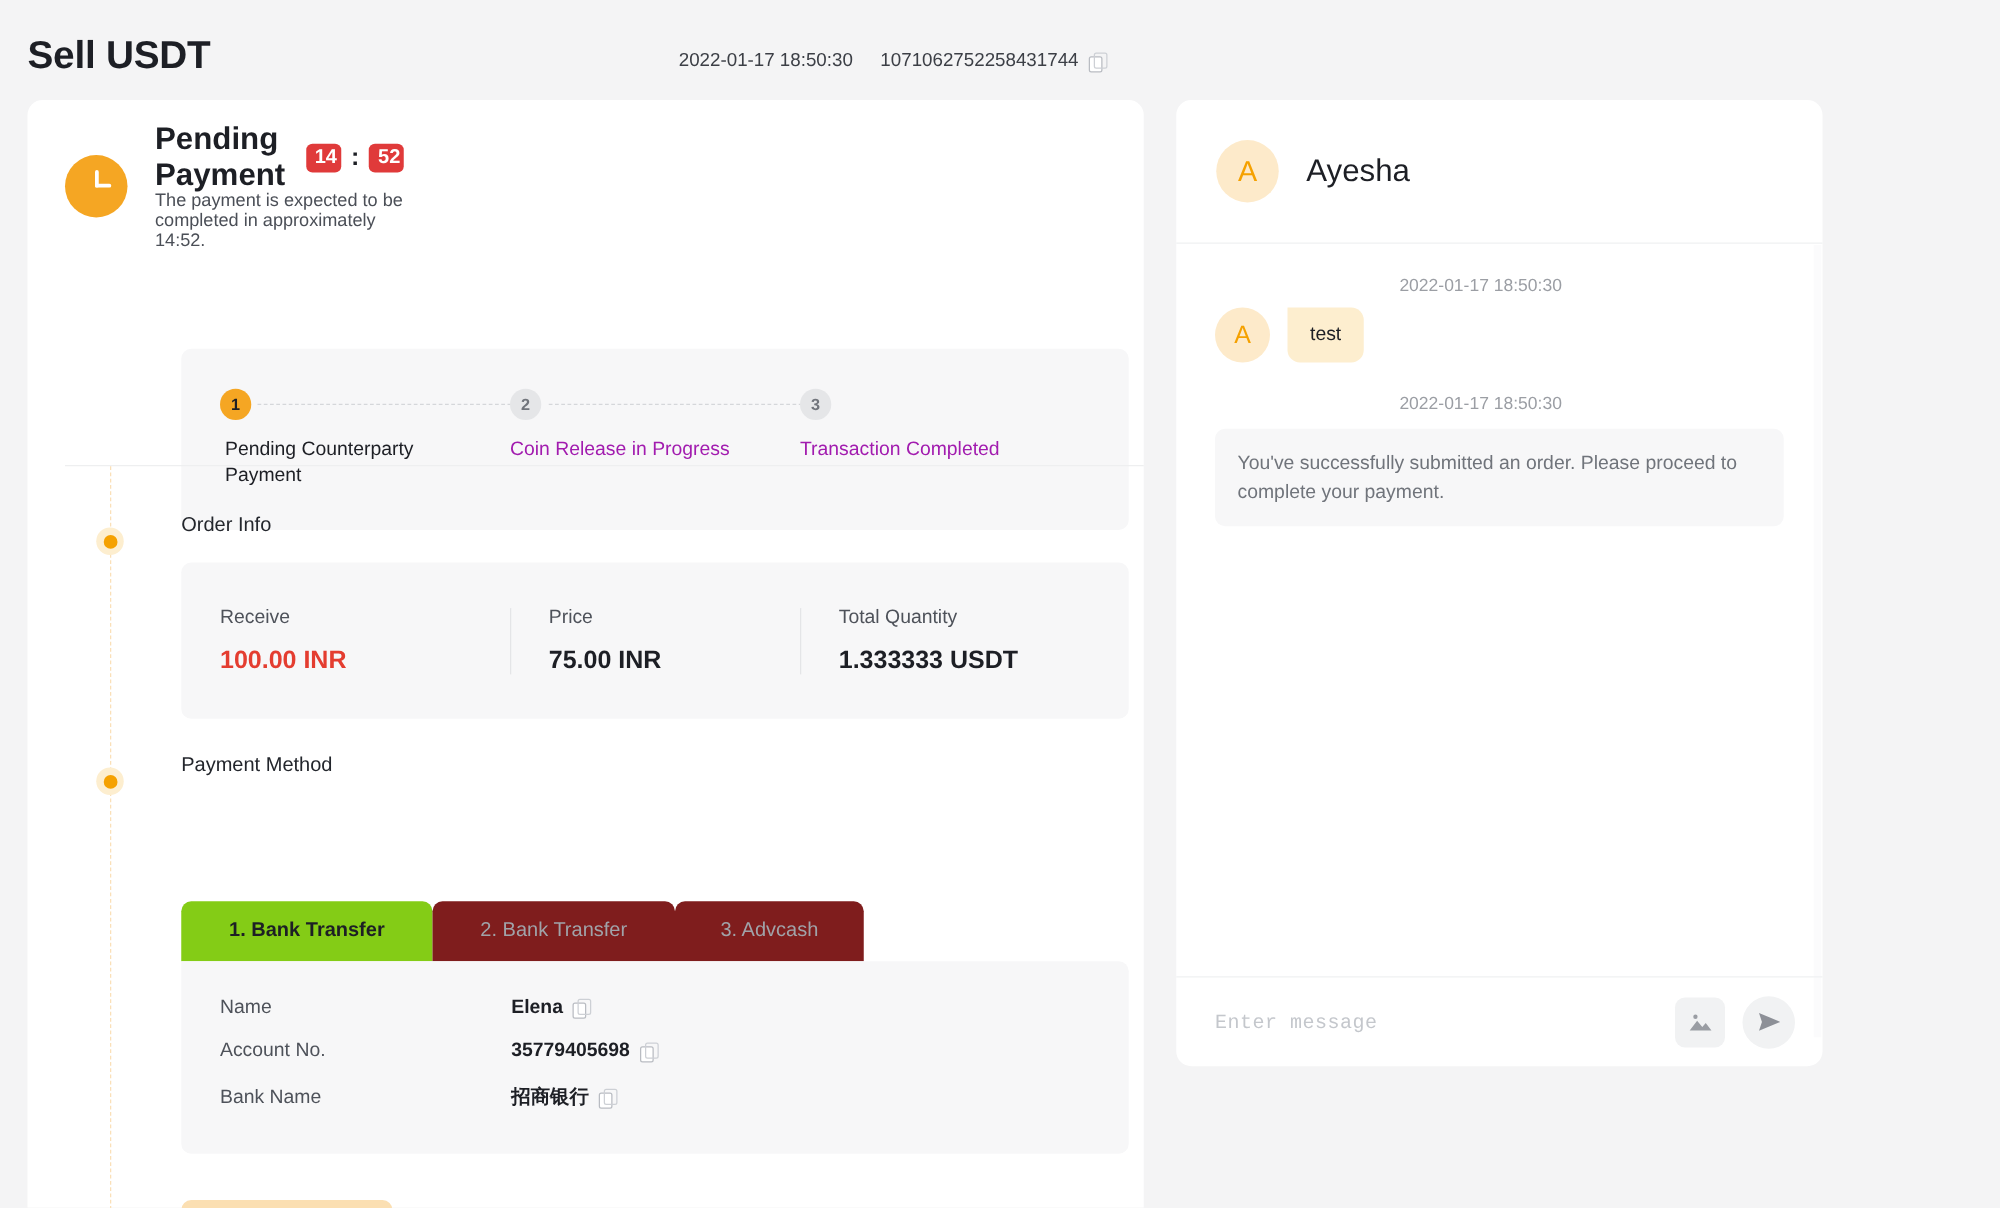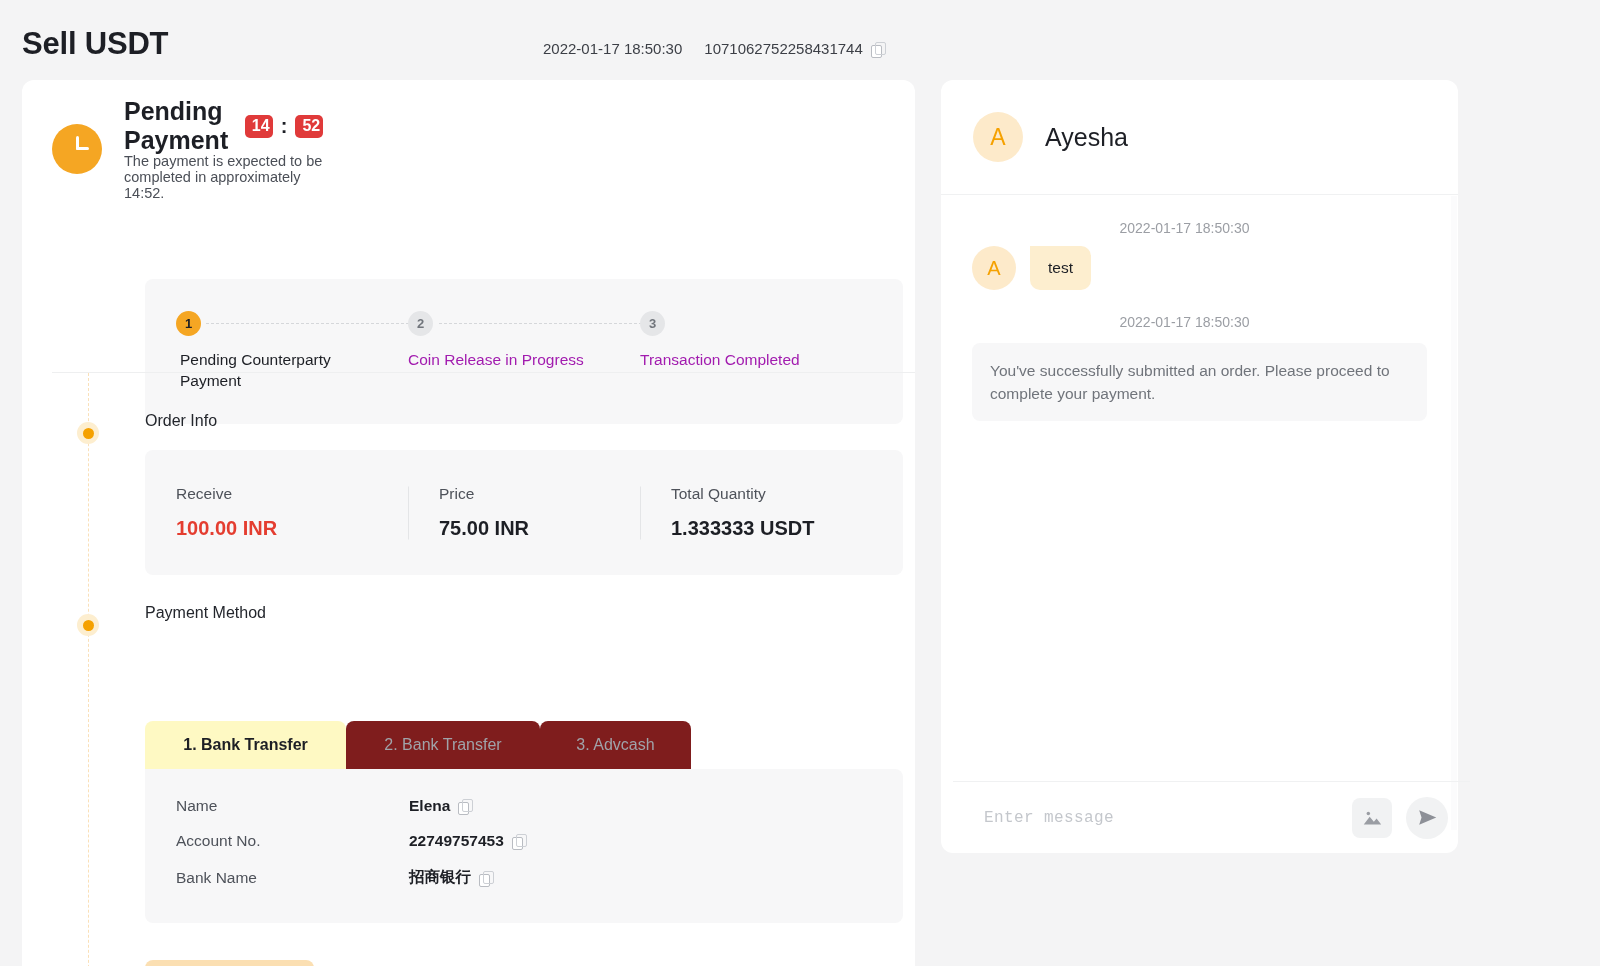--- a/index.html
+++ b/index.html
@@ -159,21 +159,21 @@
   .pm-tabs {
     position: absolute; left: 123px; top: 641px;
     display: flex; height: 48px;
   }
   .pm-tab {
     display: flex; align-items: center; justify-content: center;
     font-size: 16px; border-radius: 8px 8px 0 0;
     background: #7f1d1d; color: #a0a3a9; padding: 0 24px;
     white-space: nowrap;
   }
-  .pm-tab.active { background: #fef9c3; color: #1d1f25; font-weight: 700; }
+  .pm-tab.active { background: #84cc16; color: #1d1f25; font-weight: 700; }
 
   .pm-body {
     position: absolute; left: 123px; top: 689px;
     width: 758px; height: 154px;
     background: #f7f7f8; border-radius: 0 8px 8px 8px;
   }
   .pm-row {
     position: absolute; left: 31px; display: flex; align-items: center;
     font-size: 15.5px;
   }
@@ -231,21 +231,21 @@
     max-width: 330px; line-height: 20px;
   }
   .msg-system {
     margin: 13px 31px 0 31px;
     background: #f7f7f8; color: #70747b;
     border-radius: 8px; padding: 16px 18px;
     font-size: 15.5px; line-height: 23px;
   }
 
   .chat-input-bar {
-    position: absolute; left: 12px; bottom: 0; width: 517px; height: 72px;
+    position: absolute; left: 0; bottom: 0; width: 517px; height: 72px;
     border-top: 1px solid #f0f1f2;
     display: flex; align-items: center; padding: 0 22px 0 31px; gap: 14px;
   }
   .chat-input {
     flex: 1 1 auto; border: none; outline: none; background: transparent;
     font-family: "Liberation Mono", monospace;
     font-size: 16px; color: #1d1f25; letter-spacing: 0.4px;
   }
   .chat-input::placeholder { color: #c4c7cc; }
   .img-btn {
@@ -343,21 +343,21 @@
     <div class="pm-row" style="top:28px;">
       <span class="pm-key">Name</span>
       <span class="pm-val">
         <span>Elena</span>
         <span class="copy-icon"></span>
       </span>
     </div>
     <div class="pm-row" style="top:63px;">
       <span class="pm-key">Account No.</span>
       <span class="pm-val">
-        <span>22749757453</span>
+        <span>35779405698</span>
         <span class="copy-icon"></span>
       </span>
     </div>
     <div class="pm-row" style="top:98px;">
       <span class="pm-key">Bank Name</span>
       <span class="pm-val">
         <span>招商银行</span>
         <span class="copy-icon"></span>
       </span>
     </div>

